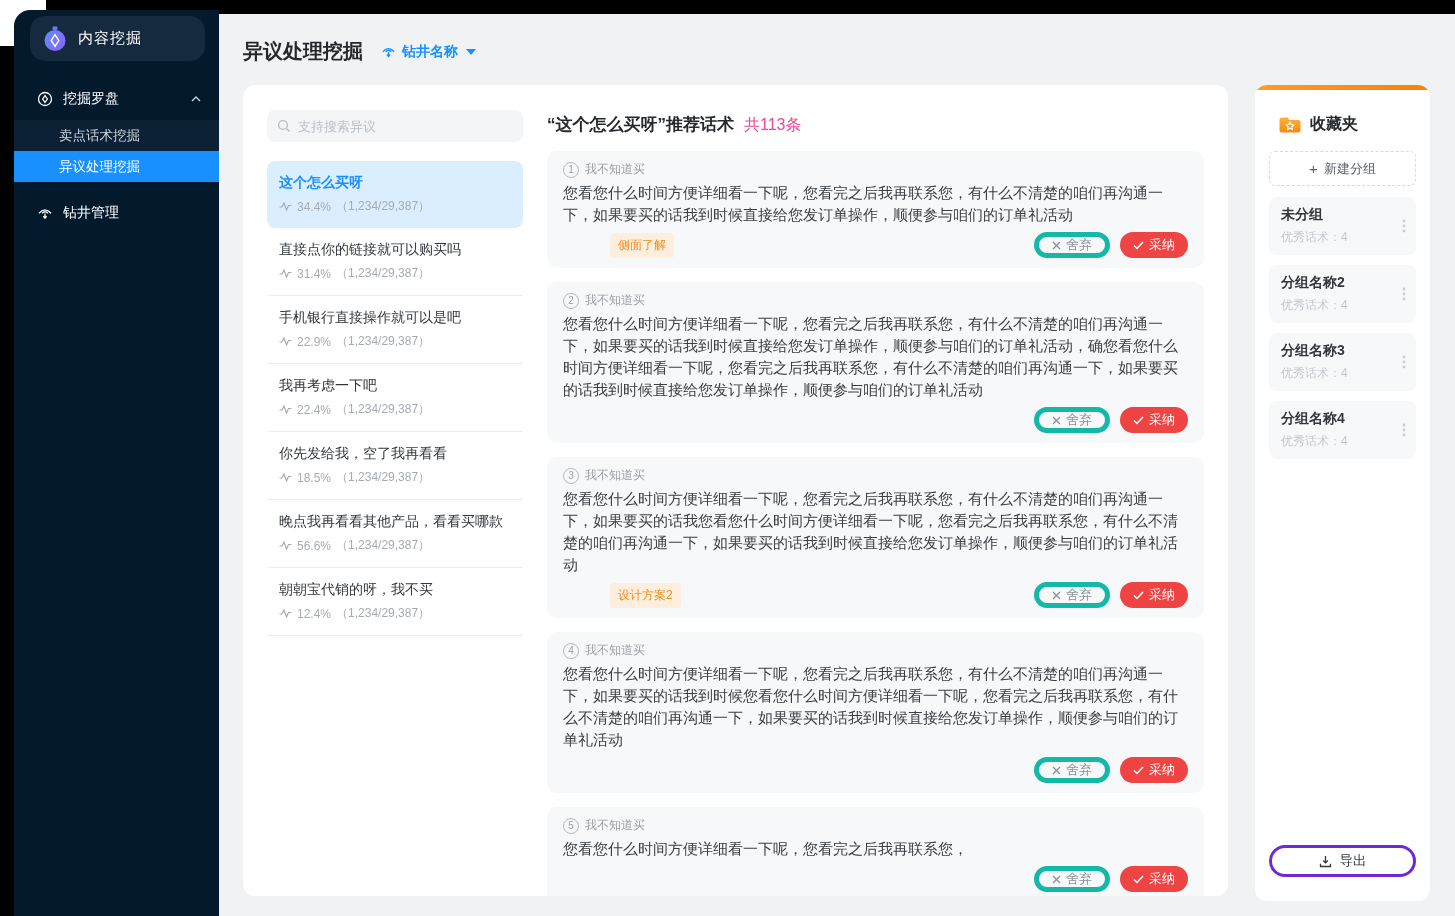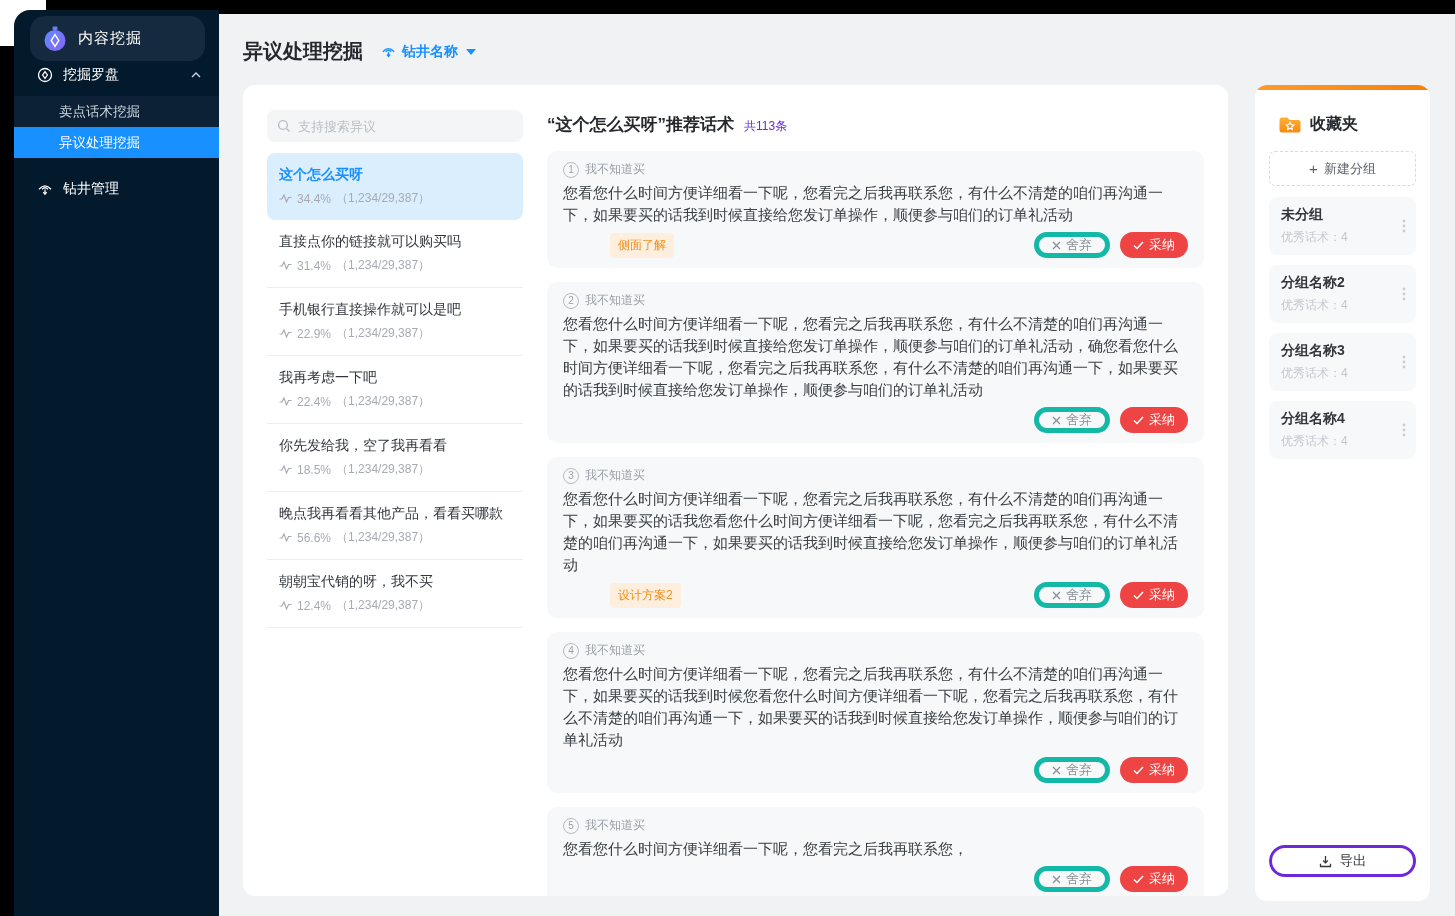--- a/index.html
+++ b/index.html
@@ -17,21 +17,21 @@
     position:absolute; left:14px; top:10px; width:205px; height:906px;
     background:#03192c; border-top-left-radius:16px;
   }
   .logo-card {
     margin:6px 14px 0 16px; height:45px; background:#15293f; border-radius:15px;
     display:flex; align-items:center; padding:0 12px; gap:10px; cursor:pointer;
   }
   .logo-icon { width:26px; height:26px; flex:0 0 auto; }
   .logo-label { color:#fff; font-size:15px; letter-spacing:1px; }
   .menu-group {
-    height:28px; padding:0 18px 0 23px;
+    margin-top:24px; height:28px; padding:0 18px 0 23px;
     display:flex; align-items:center; gap:10px; color:#fff; font-size:14px; cursor:pointer;
   }
   .menu-group .grow { flex:1; }
   .submenu { margin-top:7px; }
   .submenu-item {
     height:31px; display:flex; align-items:center; padding-left:45px;
     font-size:13.5px; color:#cdd6de; background:#0c2136; cursor:pointer;
   }
   .submenu-item.active { background:#1890ff; color:#fff; }
   .menu-single {
@@ -51,33 +51,33 @@
     background:#fff; border-radius:12px; display:flex; overflow:hidden;
   }
   
   .obj-col { width:304px; padding:25px 24px 0; flex:0 0 auto; }
   .search-box {
     height:32px; background:#f4f5f7; border-radius:8px;
     display:flex; align-items:center; padding:0 10px; gap:7px; color:#b9bec7;
   }
   .search-box input { flex:1; border:none; outline:none; background:transparent; font-size:13px; color:#33373d; font-family:inherit; }
   .search-box input::placeholder { color:#b9bec7; }
-  .obj-list { margin-top:11px; list-style:none; }
+  .obj-list { margin-top:19px; list-style:none; }
   .obj-item { padding:13px 12px; cursor:pointer; }
   .obj-item:not(.active) { border-bottom:1px solid #ededef; }
   .obj-item .t { font-size:14px; color:#33373d; font-weight:500; }
   .obj-item .s { margin-top:6px; font-size:12px; color:#a6abb3; display:flex; align-items:center; gap:5px; }
   .obj-item.active { background:#dbeefd; border-radius:8px; }
   .obj-item.active .t { color:#1890ff; font-weight:bold; }
 
   
   .cards-col { flex:1; padding:28px 24px 0 0; display:flex; flex-direction:column; }
   .cards-title-row { display:flex; align-items:baseline; gap:10px; }
   .cards-title { font-size:17px; font-weight:bold; color:#25282d; }
-  .cards-count { font-size:12px; color:#6d28d9; }
+  .cards-count { font-size:16px; color:#ec4899; }
   .cards-scroll { margin-top:15px; display:flex; flex-direction:column; gap:14px; overflow:hidden; }
   .rec-card { background:#f7f8fa; border-radius:10px; padding:10px 16px 10px; flex:0 0 auto; }
   .rec-head { display:flex; align-items:center; gap:6px; color:#9aa0a8; font-size:12px; }
   .num-badge {
     width:16px; height:16px; border:1px solid #b6bbc2; border-radius:50%;
     display:flex; align-items:center; justify-content:center; font-size:10px; color:#9aa0a8;
   }
   .rec-body { margin-top:4px; font-size:15px; line-height:22px; color:#3b4045; }
   .rec-foot { margin-top:6px; display:flex; align-items:center;padding-left:47px; }
   .rec-tag { background:#fdeedd; color:#ef8f1f; font-size:12px; padding:4px 8px; border-radius:4px; }

